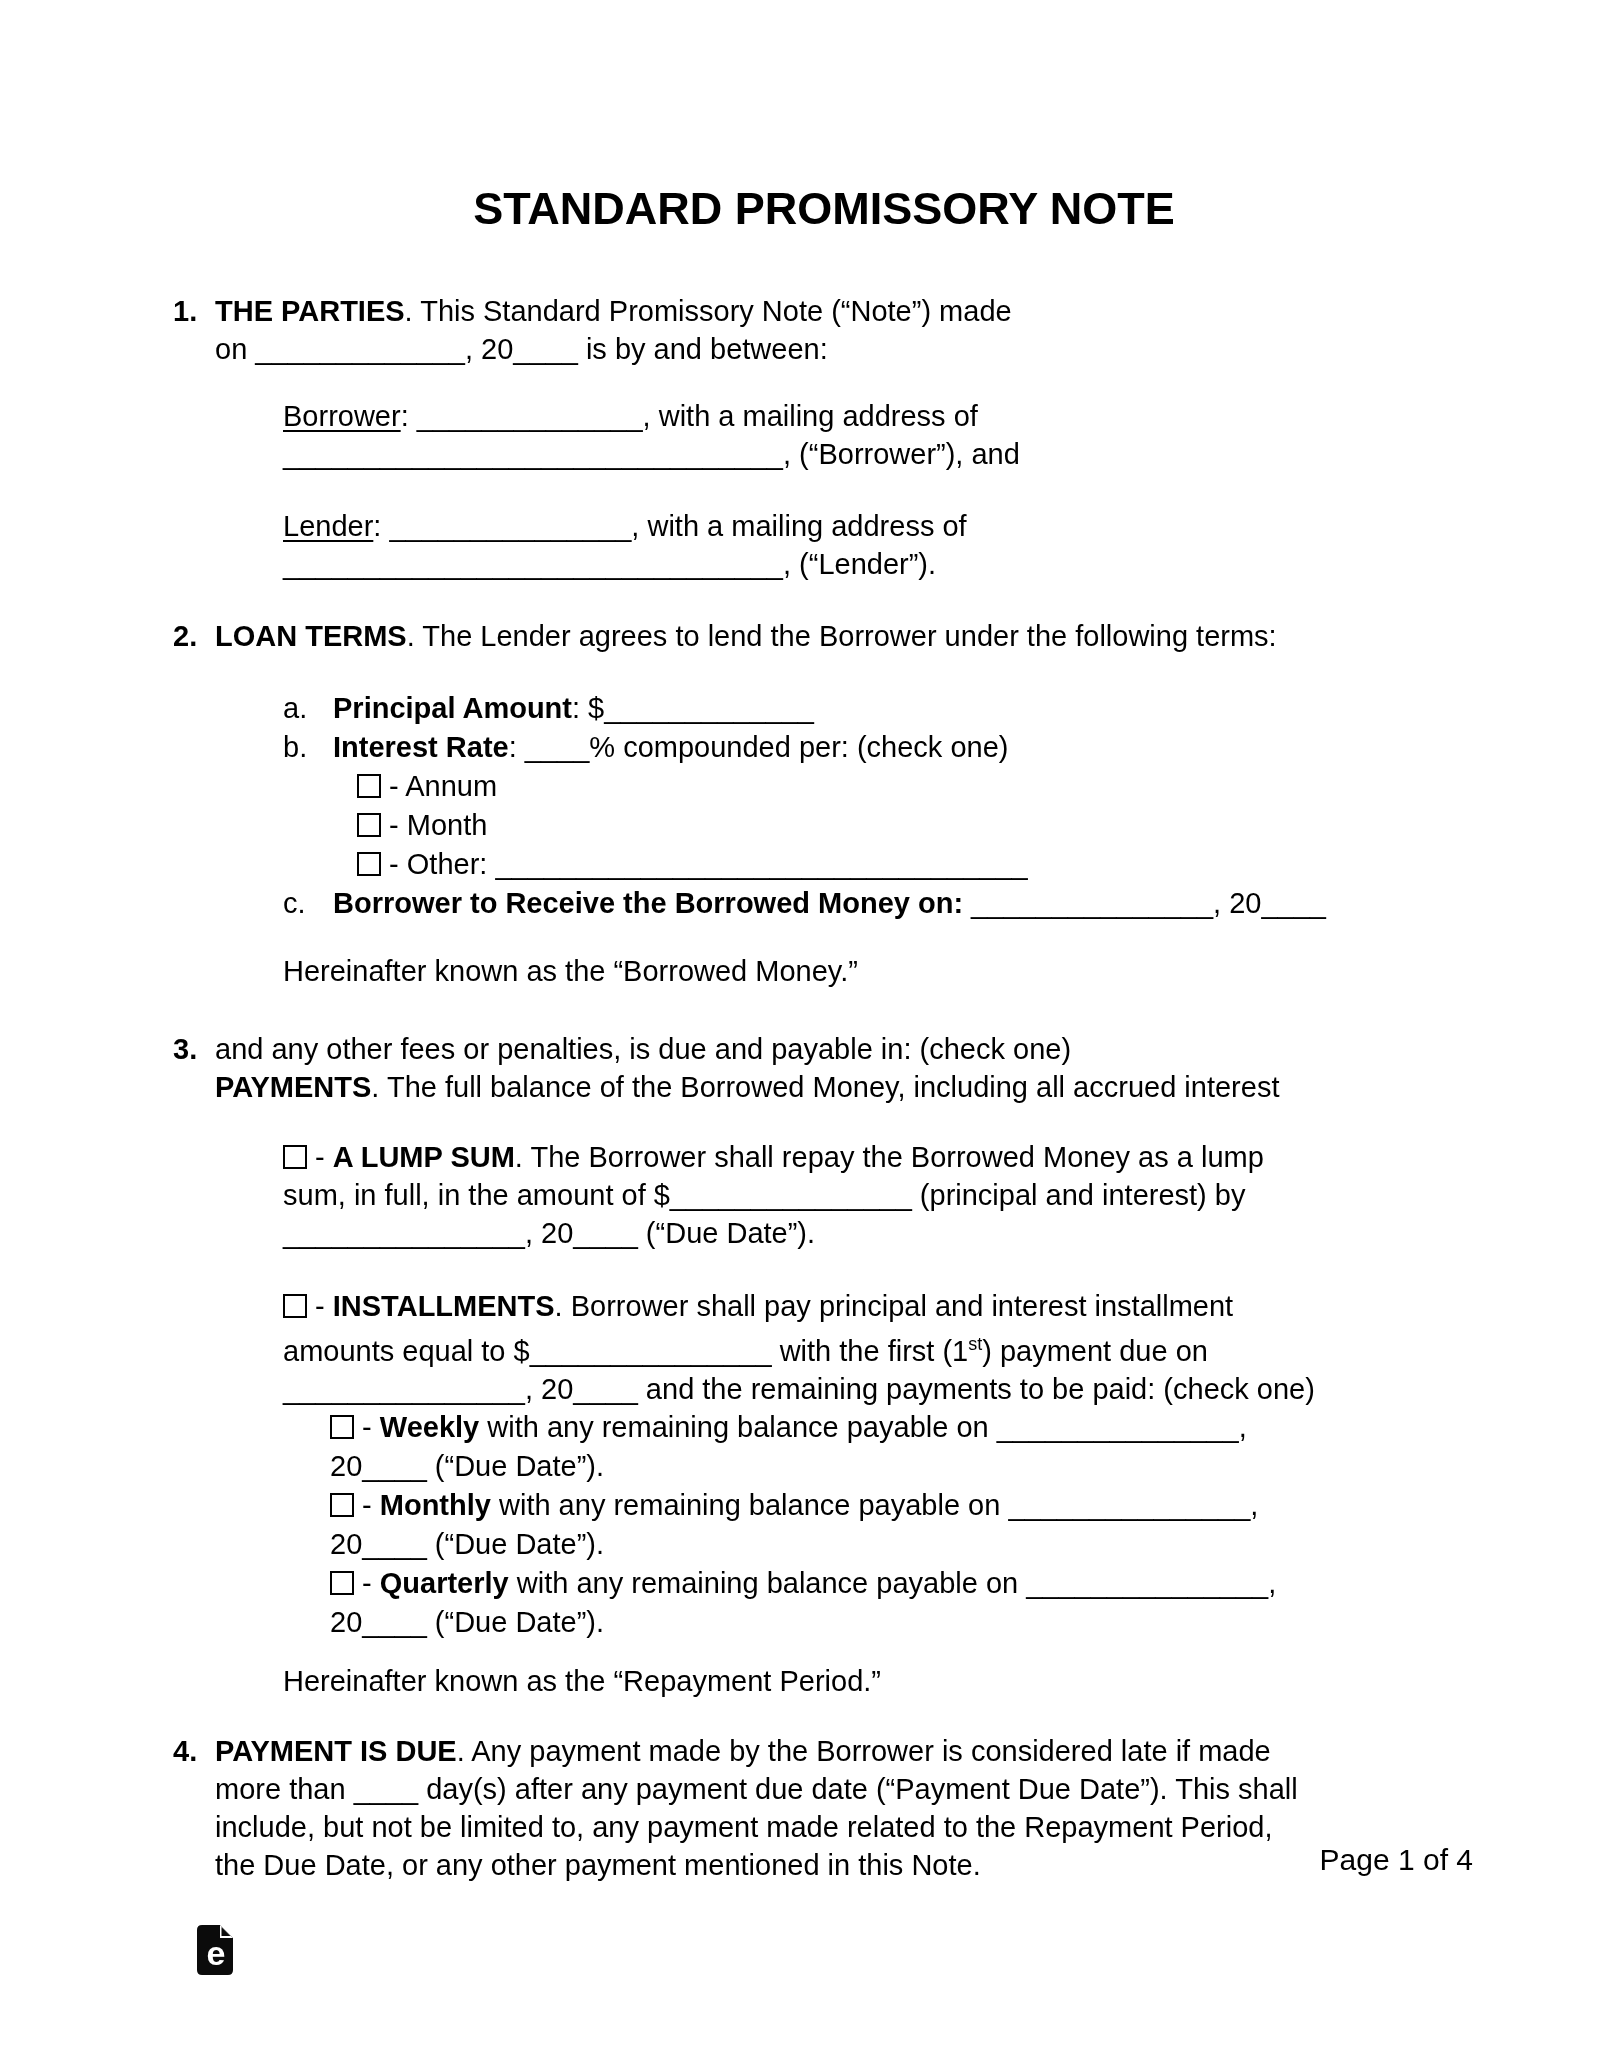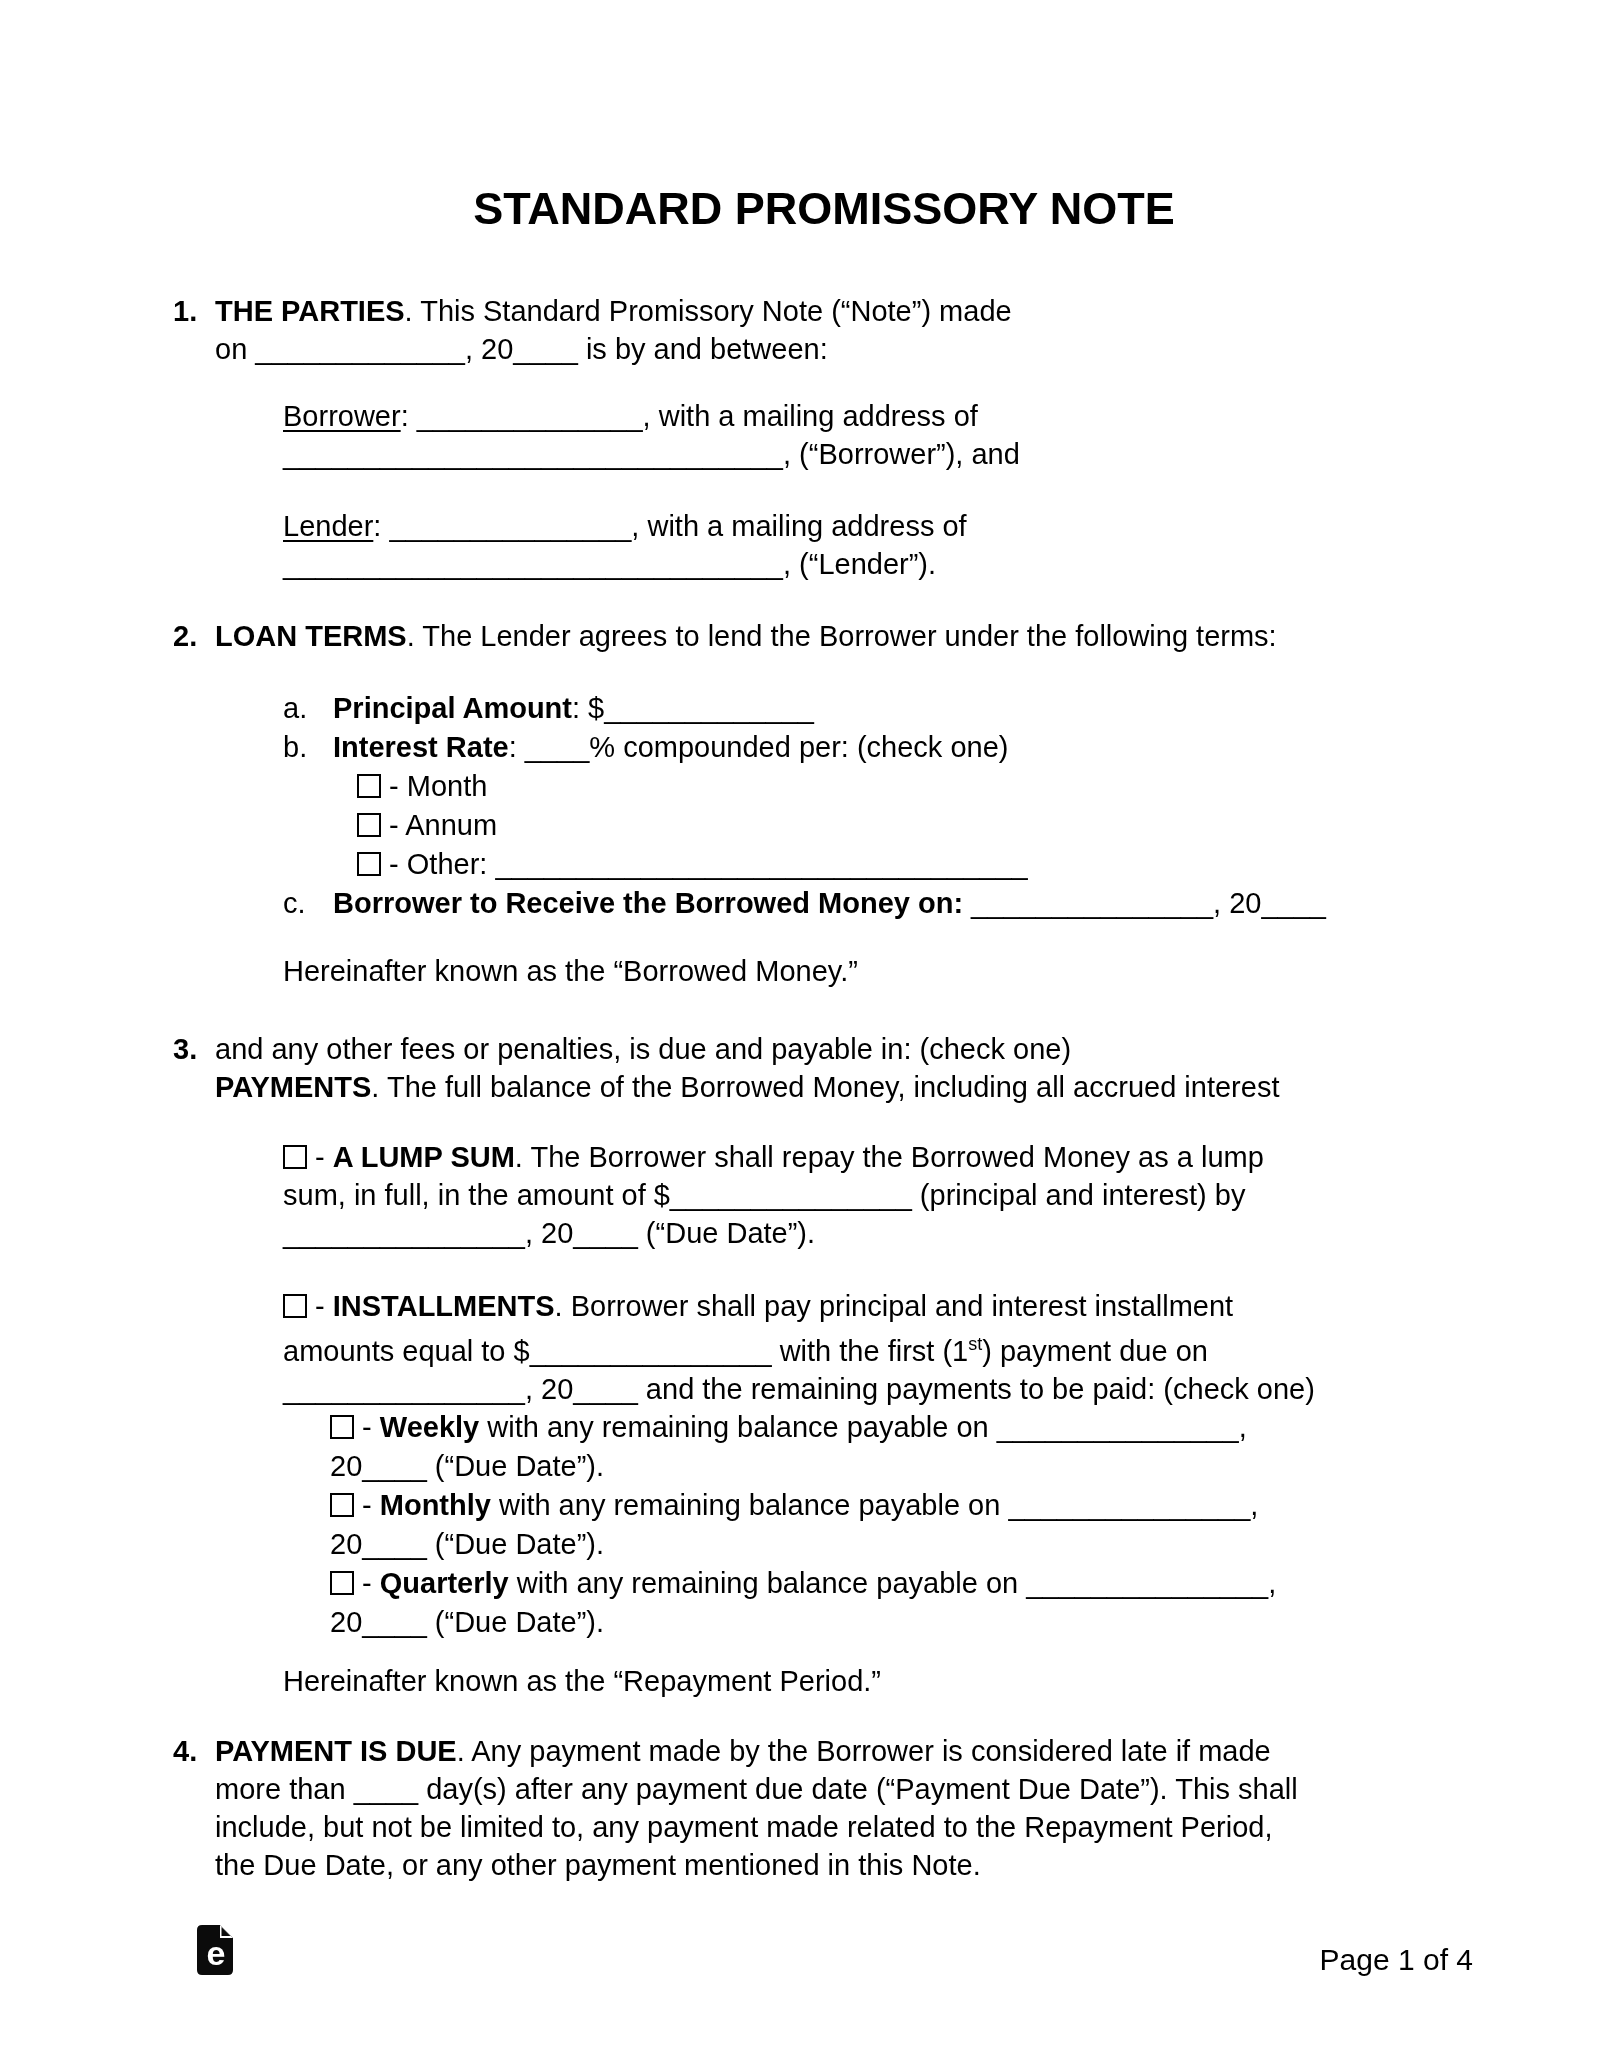--- a/index.html
+++ b/index.html
@@ -39,21 +39,21 @@
     vertical-align:-2px;
     background:#fff;
   }
   .mb28{margin-bottom:20px;}
   .mb29{margin-bottom:29px;}
   .mb32{margin-bottom:32px;}
   .mb34{margin-bottom:34px;}
   .mb35{margin-bottom:35px;}
   .mb40{margin-bottom:40px;}
   .footer-logo{position:absolute;left:197px;top:1925px;}
-  .pageno{position:absolute;right:127px;top:1943px;font-size:30px;line-height:34px;}
+  .pageno{position:absolute;right:127px;top:1843px;font-size:30px;line-height:34px;}
 </style>
 </head>
 <body>
 
 <div class="page">
   <div class="content">
 
     <h1 class="title">STANDARD PROMISSORY NOTE</h1>
 
     <div class="sec mb29">
@@ -83,22 +83,22 @@
 
     <div class="mb29">
       <div class="li">
         <span class="abc">a.</span>
         <div class="ln lh39"><span class="b">Principal Amount</span><span>: $_____________</span></div>
       </div>
       <div class="li">
         <span class="abc">b.</span>
         <div class="ln lh39"><span class="b">Interest Rate</span><span>: ____% compounded per: (check one)</span></div>
       </div>
+      <div class="ln lh39 cbrow2"><span class="cb"></span><span><span> - Annum</span></span></div>
       <div class="ln lh39 cbrow2"><span class="cb"></span><span><span> - Month</span></span></div>
-      <div class="ln lh39 cbrow2"><span class="cb"></span><span><span> - Annum</span></span></div>
       <div class="ln lh39 cbrow2"><span class="cb"></span><span><span> - Other: _________________________________</span></span></div>
       <div class="li">
         <span class="abc">c.</span>
         <div class="ln lh39"><span class="b">Borrower to Receive the Borrowed Money on:</span><span> _______________, 20____</span></div>
       </div>
     </div>
 
     <div class="p1 mb40">
       <div class="ln"><span>Hereinafter known as the “Borrowed Money.”</span></div>
     </div>

